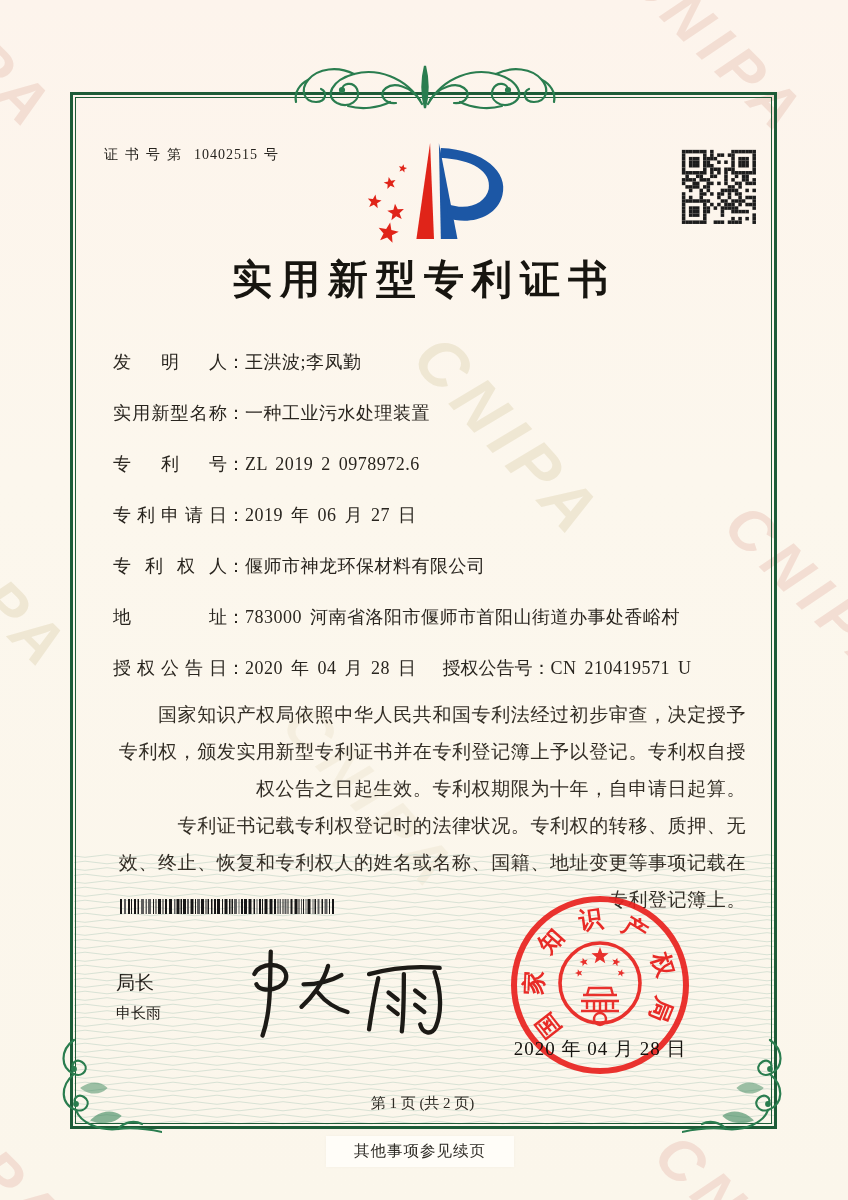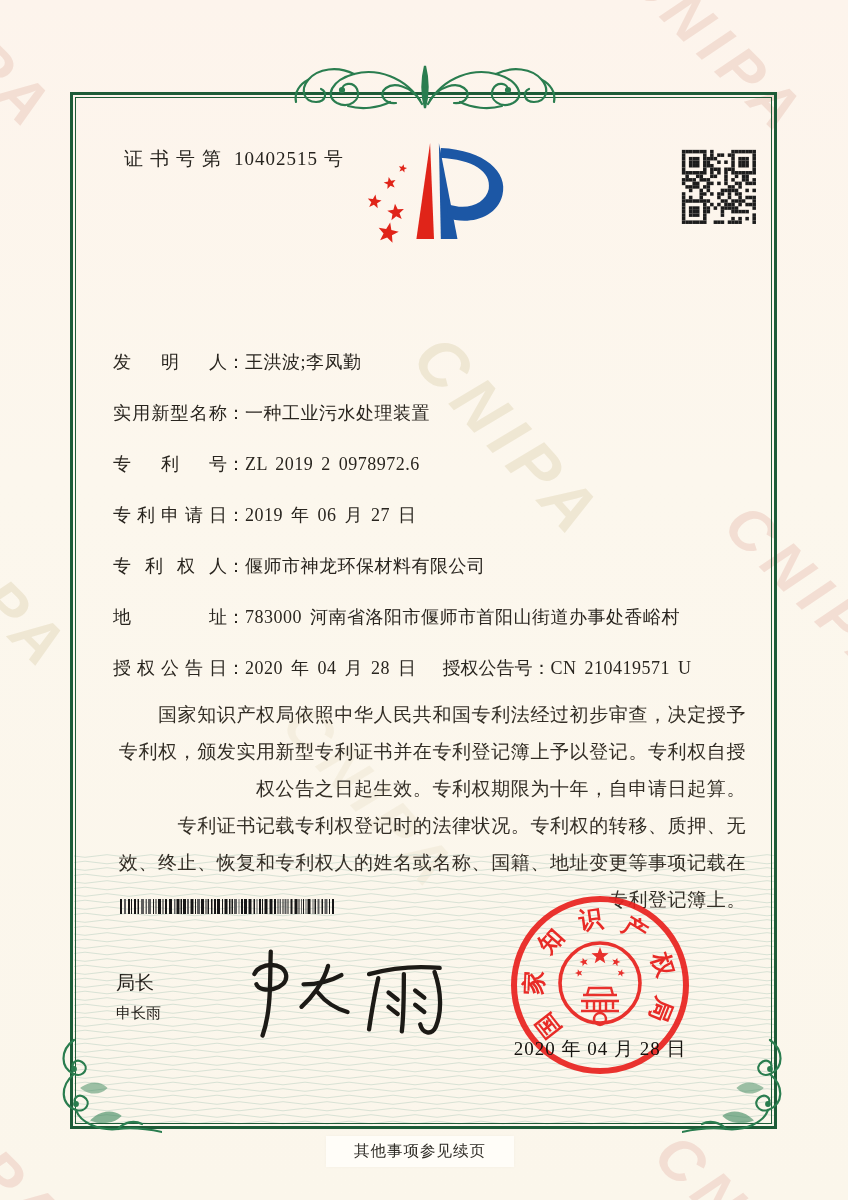--- a/index.html
+++ b/index.html
@@ -26,22 +26,22 @@
     border:3px solid var(--green); z-index:2;
   }
   .frame-inner{
     position:absolute; left:2px; top:2px; right:2px; bottom:2px;
     border:1px solid var(--green);
   }
   .waves{position:absolute; left:74px; top:854px; z-index:1;}
   .ornament{position:absolute; z-index:3;}
   
   .cert-no{
-    position:absolute; left:124px; top:146px; z-index:4;
-    font-size:19px; color:#26231e;text-align:right;
+    position:absolute; left:104px; top:146px; z-index:4;
+    font-size:14px; color:#26231e;text-align:right;
   }
   .cert-no .cjk{letter-spacing:7px;}
   .cert-no .num{letter-spacing:1px; margin:0 6px;}
   .logo{position:absolute; left:346px; top:134px; z-index:4;}
   .qr{position:absolute; left:680px; top:148px; z-index:4;}
   .title{
     position:absolute; left:0; right:0; top:252px; z-index:4;
     text-align:center; font-size:40px; font-weight:bold;
     letter-spacing:8px; color:#171510;
   }
@@ -441,20 +441,21 @@
       <rect x="36.199999999999996" y="78" width="3.8" height="3.8" fill="#1c1c1c"></rect>
       <rect x="40" y="78" width="3.8" height="3.8" fill="#1c1c1c"></rect>
       <rect x="43.8" y="78" width="3.8" height="3.8" fill="#1c1c1c"></rect>
       <rect x="51.4" y="78" width="3.8" height="3.8" fill="#1c1c1c"></rect>
       <rect x="55.199999999999996" y="78" width="3.8" height="3.8" fill="#1c1c1c"></rect>
       <rect x="59" y="78" width="3.8" height="3.8" fill="#1c1c1c"></rect>
       <rect x="62.8" y="78" width="3.8" height="3.8" fill="#1c1c1c"></rect>
       <rect x="78" y="78" width="3.8" height="3.8" fill="#1c1c1c"></rect>
     </svg>
 
+  <div class="title">实用新型专利证书</div>
 
   <div class="fields">
     <div class="frow">
       <span class="flabel">发明人</span><span class="fcolon">：</span><span class="fvalue">王洪波;李凤勤</span>
     </div>
     <div class="frow">
       <span class="flabel">实用新型名称</span><span class="fcolon">：</span><span class="fvalue">一种工业污水处理装置</span>
     </div>
     <div class="frow">
       <span class="flabel">专利号</span><span class="fcolon">：</span><span class="fvalue">ZL 2019 2 0978972.6</span>
@@ -584,15 +585,16 @@
         <text x="29.04020541673968" y="92.69663321763493" fill="var(--red)" font-size="24" font-weight="bold" text-anchor="middle" dominant-baseline="central" transform="rotate(-88 29.04020541673968 92.69663321763493)" font-family="&quot;Liberation Serif&quot;,&quot;DejaVu Serif&quot;,serif" opacity=".95">家</text>
         <text x="45.95244151849198" y="50.837379980315355" fill="var(--red)" font-size="24" font-weight="bold" text-anchor="middle" dominant-baseline="central" transform="rotate(-48 45.95244151849198 50.837379980315355)" font-family="&quot;Liberation Serif&quot;,&quot;DejaVu Serif&quot;,serif" opacity=".95">知</text>
         <text x="85.81457533663568" y="29.642307463056355" fill="var(--red)" font-size="24" font-weight="bold" text-anchor="middle" dominant-baseline="central" transform="rotate(-8 85.81457533663568 29.642307463056355)" font-family="&quot;Liberation Serif&quot;,&quot;DejaVu Serif&quot;,serif" opacity=".95">识</text>
         <text x="129.97467143939153" y="39.02882565367589" fill="var(--red)" font-size="24" font-weight="bold" text-anchor="middle" dominant-baseline="central" transform="rotate(32 129.97467143939153 39.02882565367589)" font-family="&quot;Liberation Serif&quot;,&quot;DejaVu Serif&quot;,serif" opacity=".95">产</text>
         <text x="157.76973007548014" y="74.60487837125348" fill="var(--red)" font-size="24" font-weight="bold" text-anchor="middle" dominant-baseline="central" transform="rotate(72 157.76973007548014 74.60487837125348)" font-family="&quot;Liberation Serif&quot;,&quot;DejaVu Serif&quot;,serif" opacity=".95">权</text>
         <text x="156.19413440140798" y="119.7240351654502" fill="var(--red)" font-size="24" font-weight="bold" text-anchor="middle" dominant-baseline="central" transform="rotate(112 156.19413440140798 119.7240351654502)" font-family="&quot;Liberation Serif&quot;,&quot;DejaVu Serif&quot;,serif" opacity=".95">局</text>
       </g>
   </svg>
   <div class="seal-date">2020 年 04 月 28 日</div>
 
+  <div class="page-no">第 1 页 (共 2 页)</div>
   <div class="note">其他事项参见续页</div>
 
 </div>
 
 </body></html>

